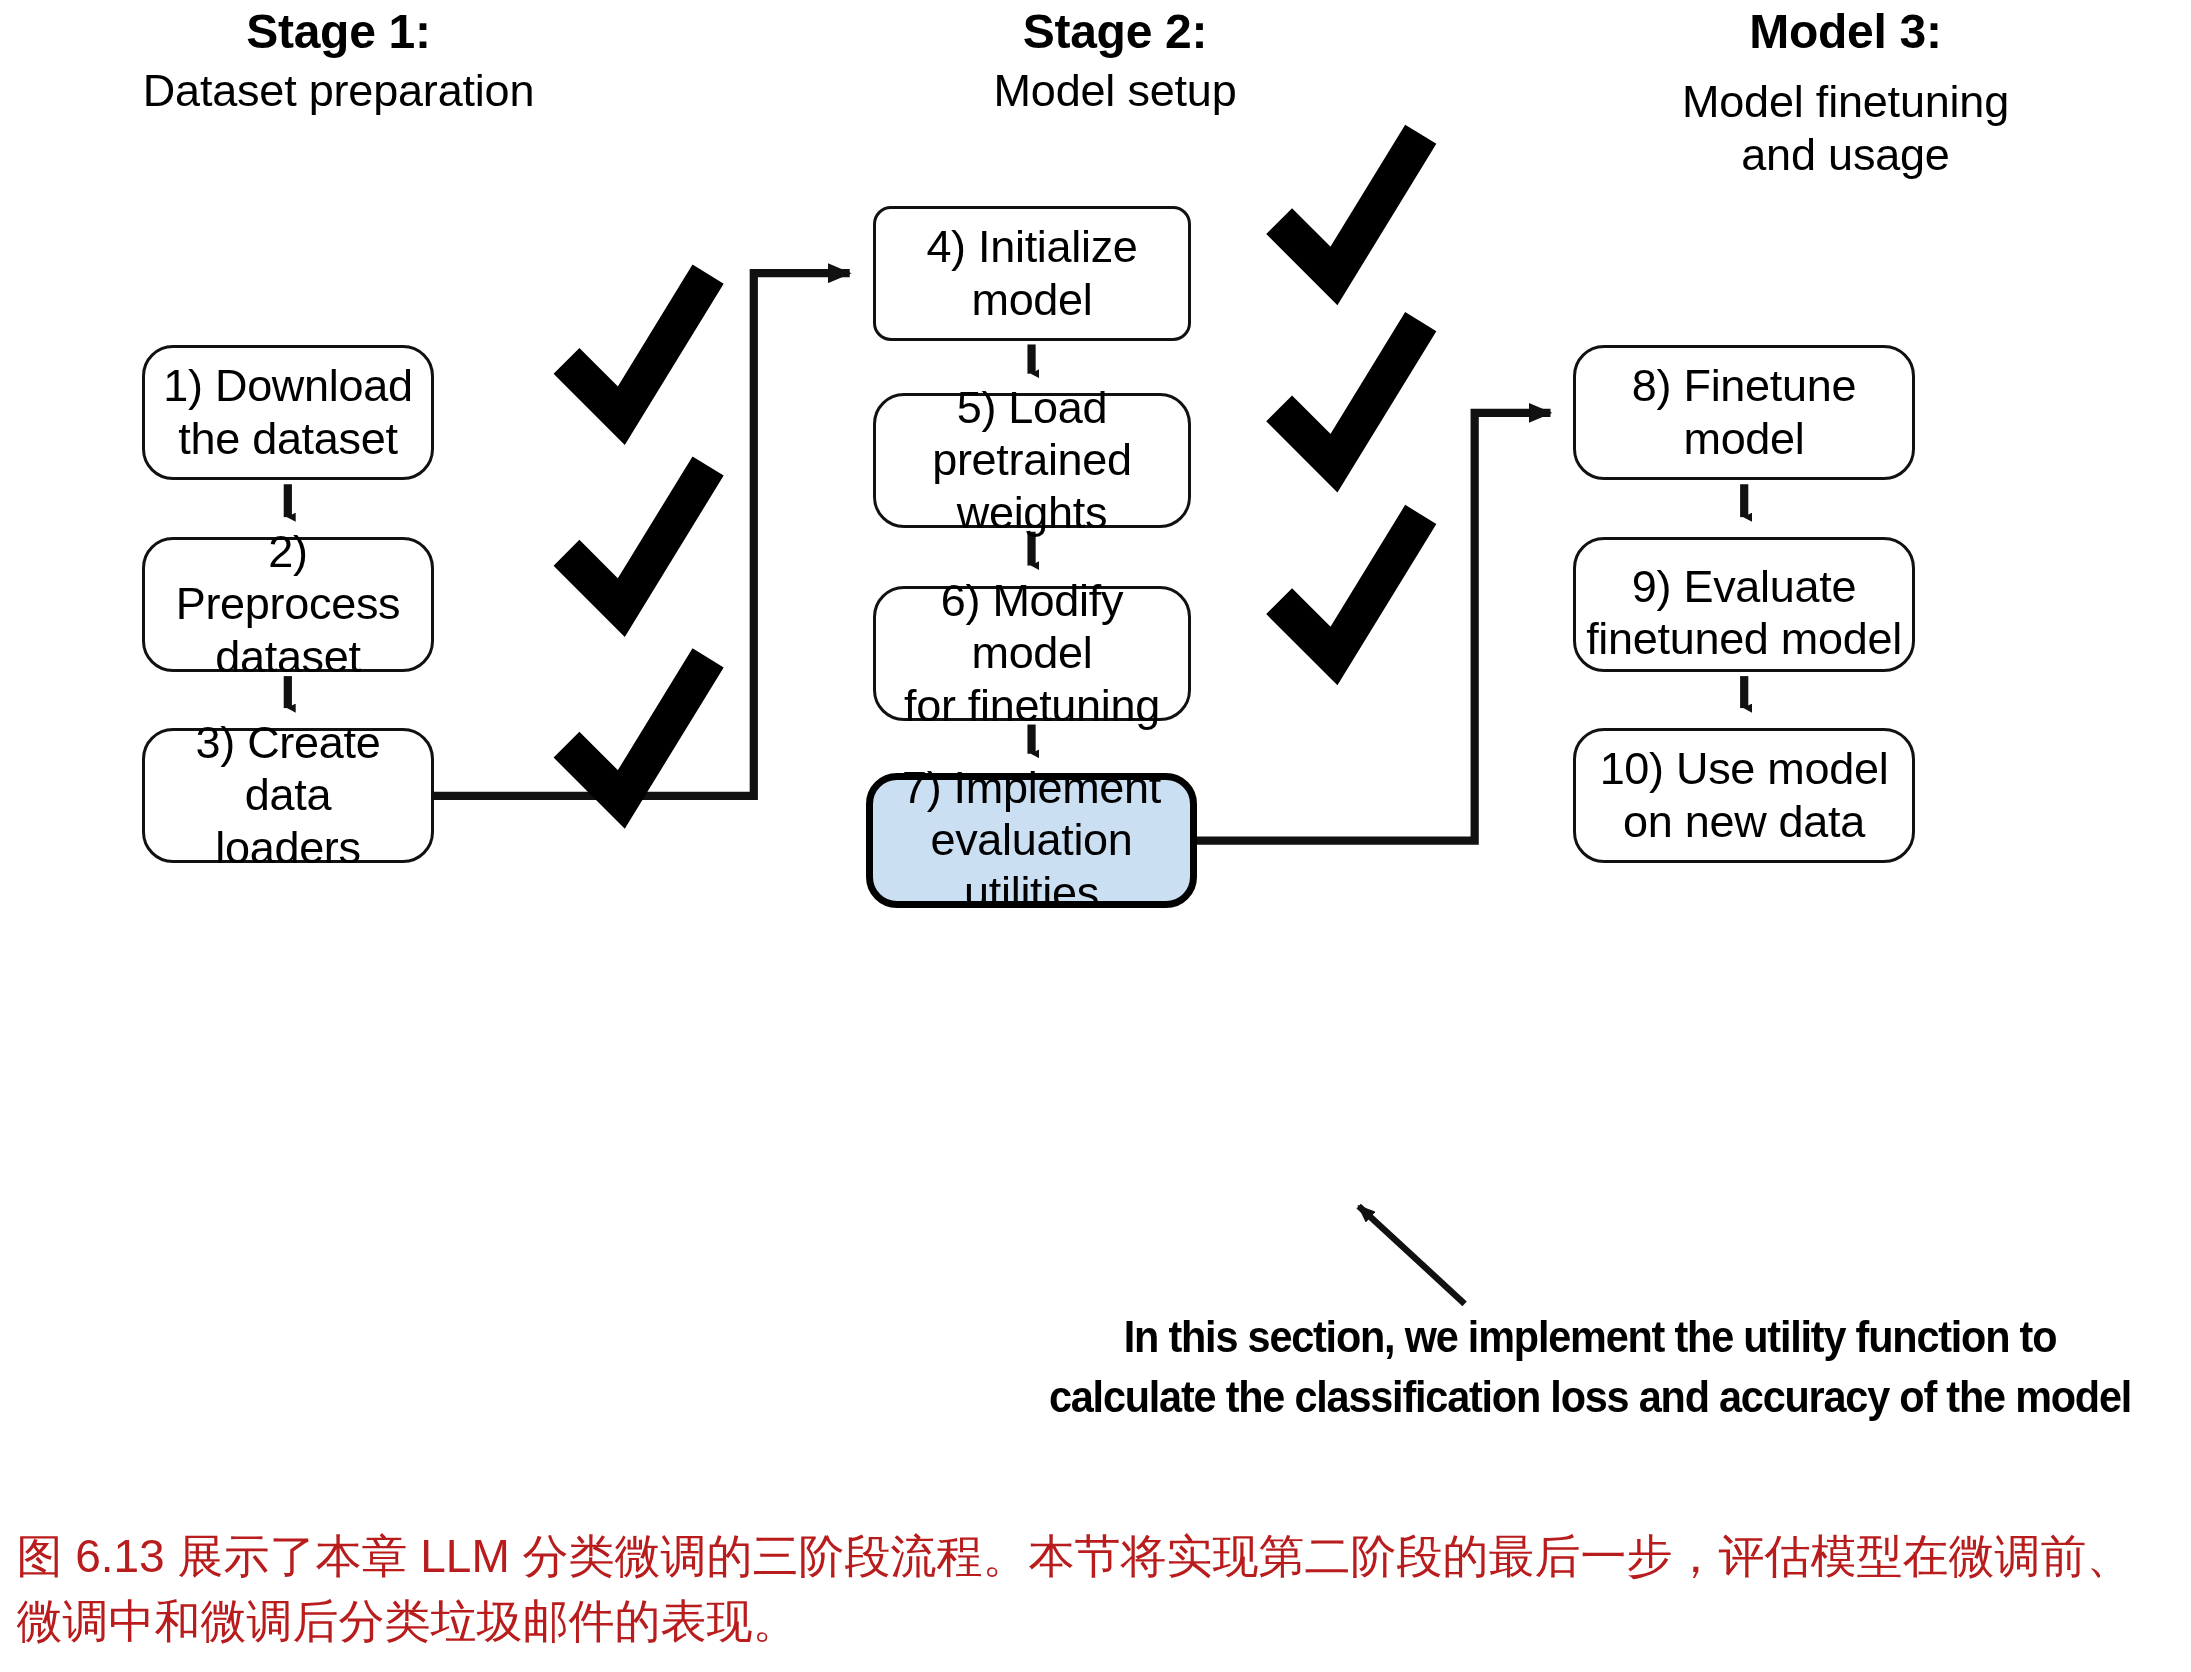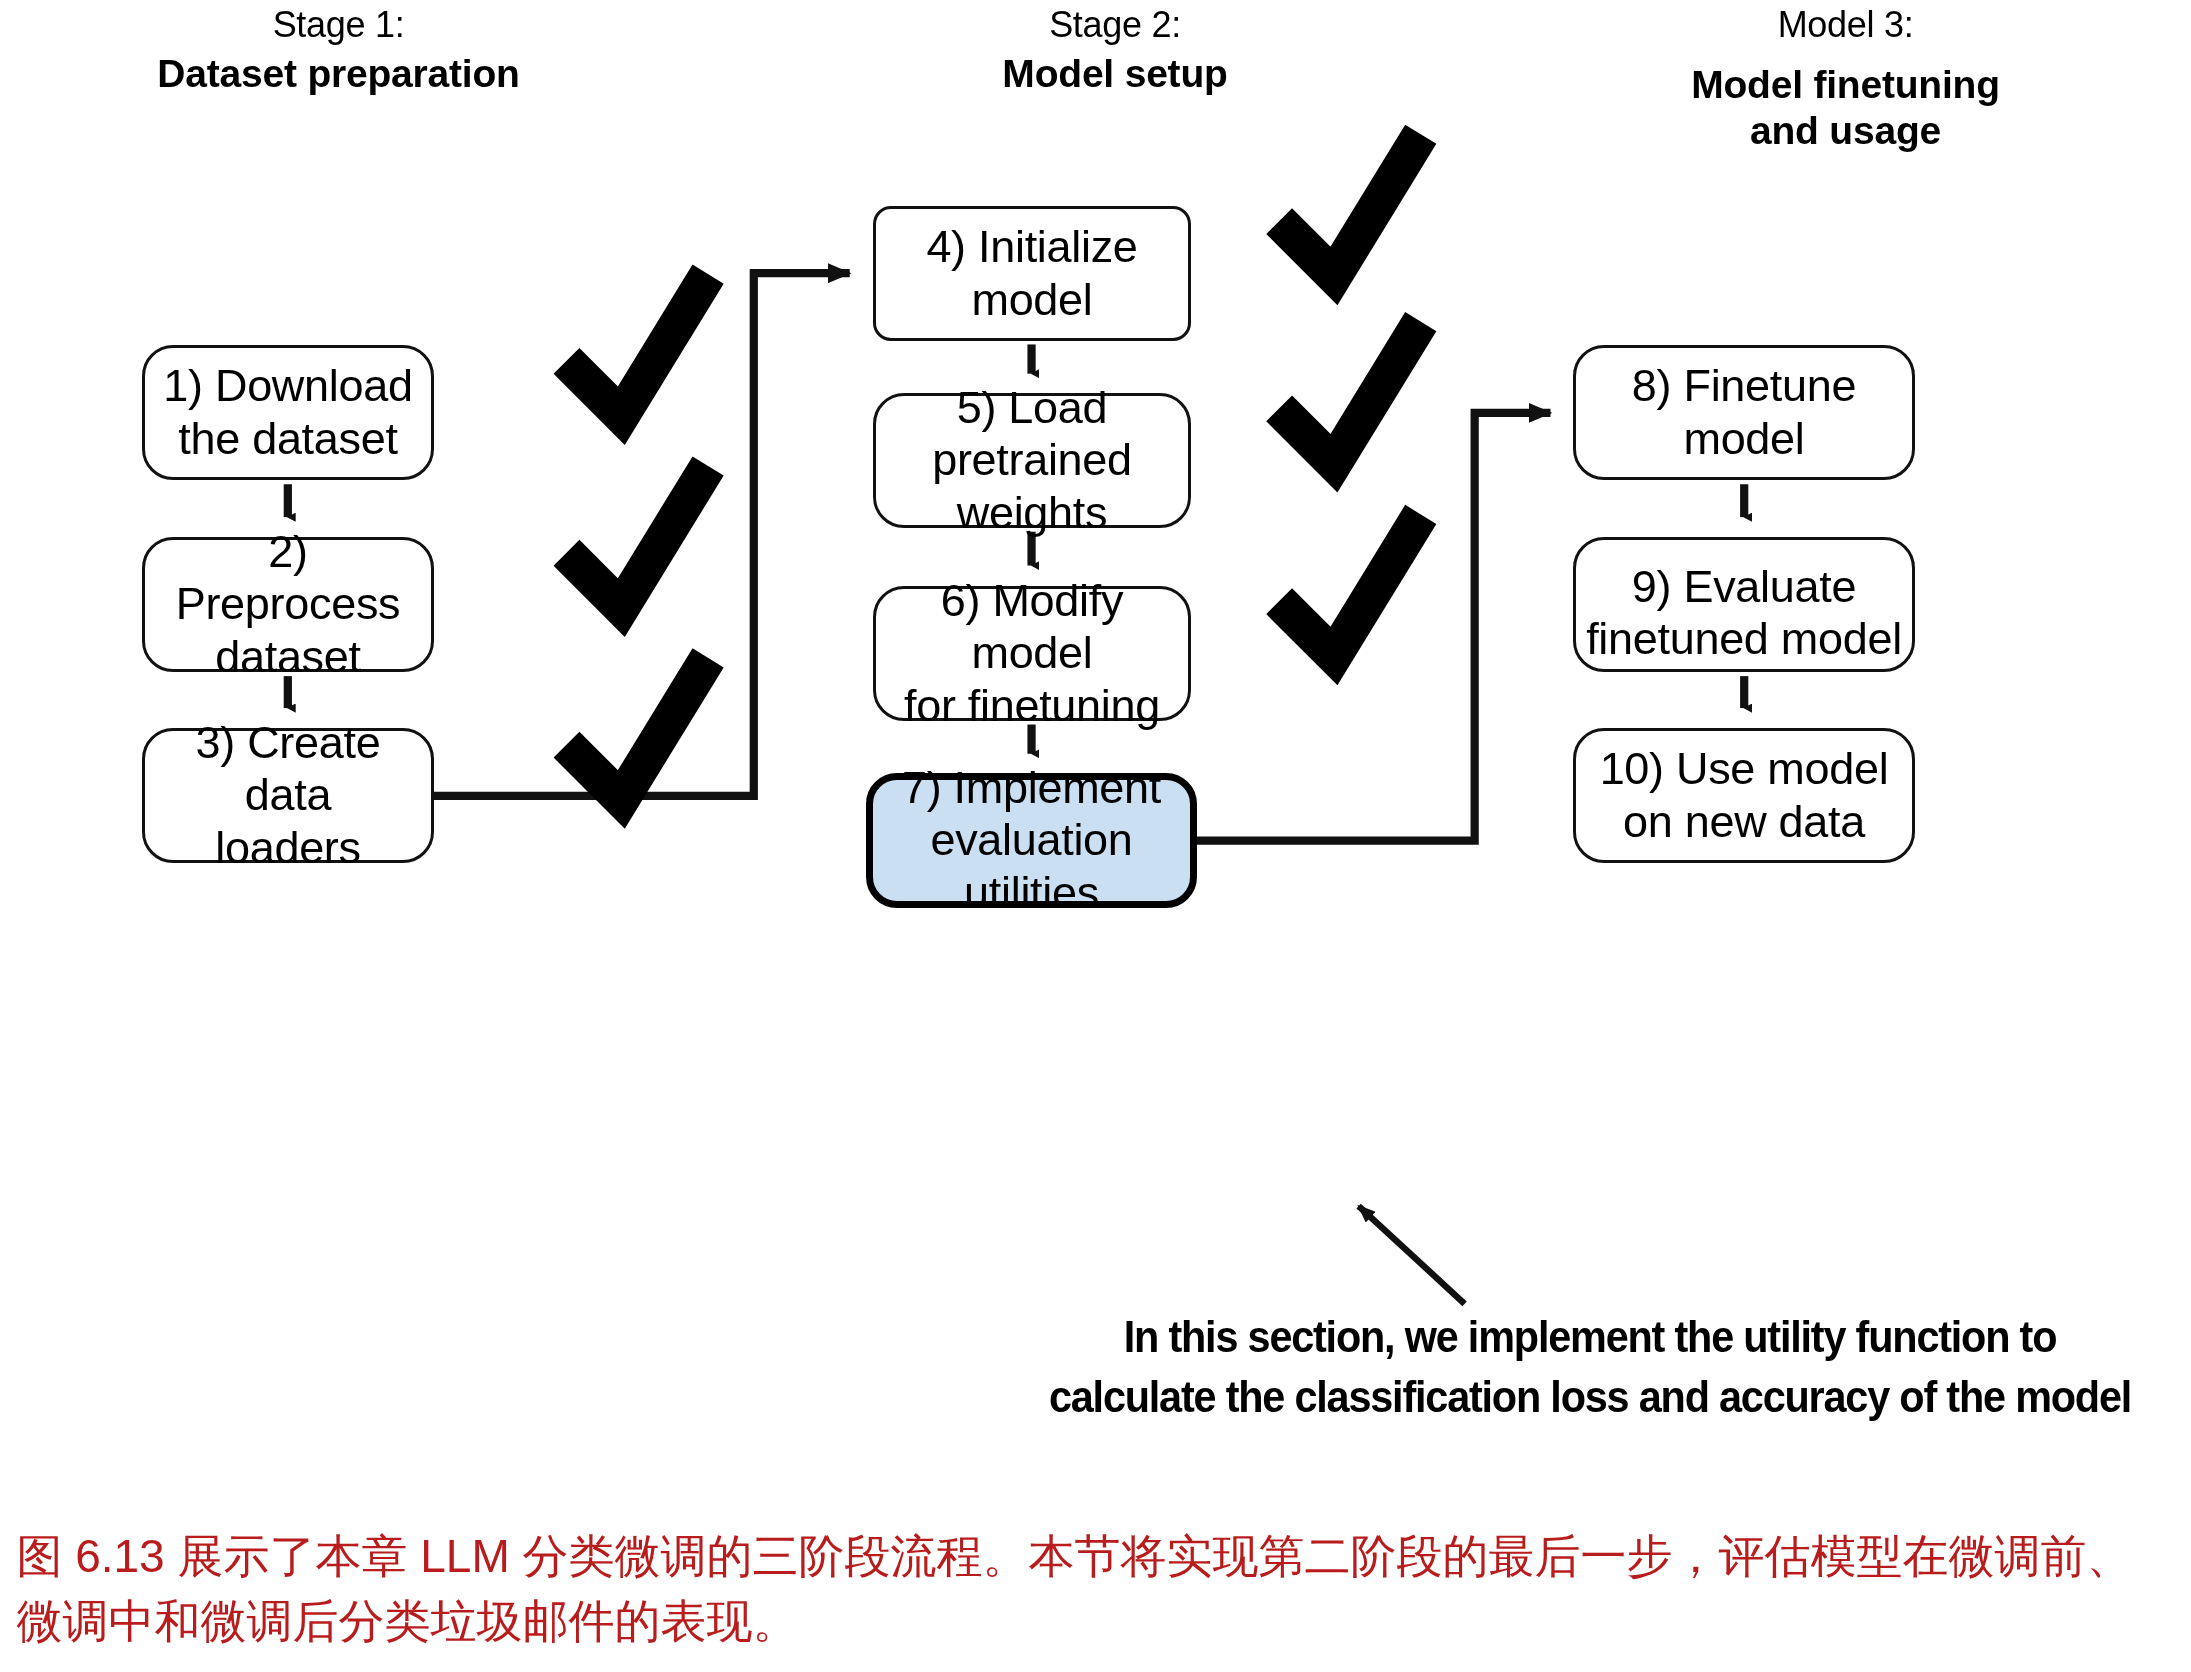--- a/index.html
+++ b/index.html
@@ -32,28 +32,28 @@
 
   
   .stage-header {
     position: absolute;
     text-align: center;
     color: #000000;
     line-height: 1.16;
   }
   .stage-header .stage-title {
     display: block;
-    font-weight: normal;
-    font-size: 36px;
+    font-weight: bold;
+    font-size: 48px;
     letter-spacing: -0.3px;
   }
   .stage-header .stage-sub {
     display: block;
-    font-weight: bold;
-    font-size: 39px;
+    font-weight: normal;
+    font-size: 45px;
     letter-spacing: -0.2px;
     margin-top: 5.5px;
   }
 
   #stage-header-1 { left: 37px;   top: 3.7px;  width: 603px; }
   #stage-header-2 { left: 841px;  top: 3.7px;  width: 548px; }
   #stage-header-3 { left: 1544px; top: 3.7px;  width: 603px; }
 
   
   .flow-box {

